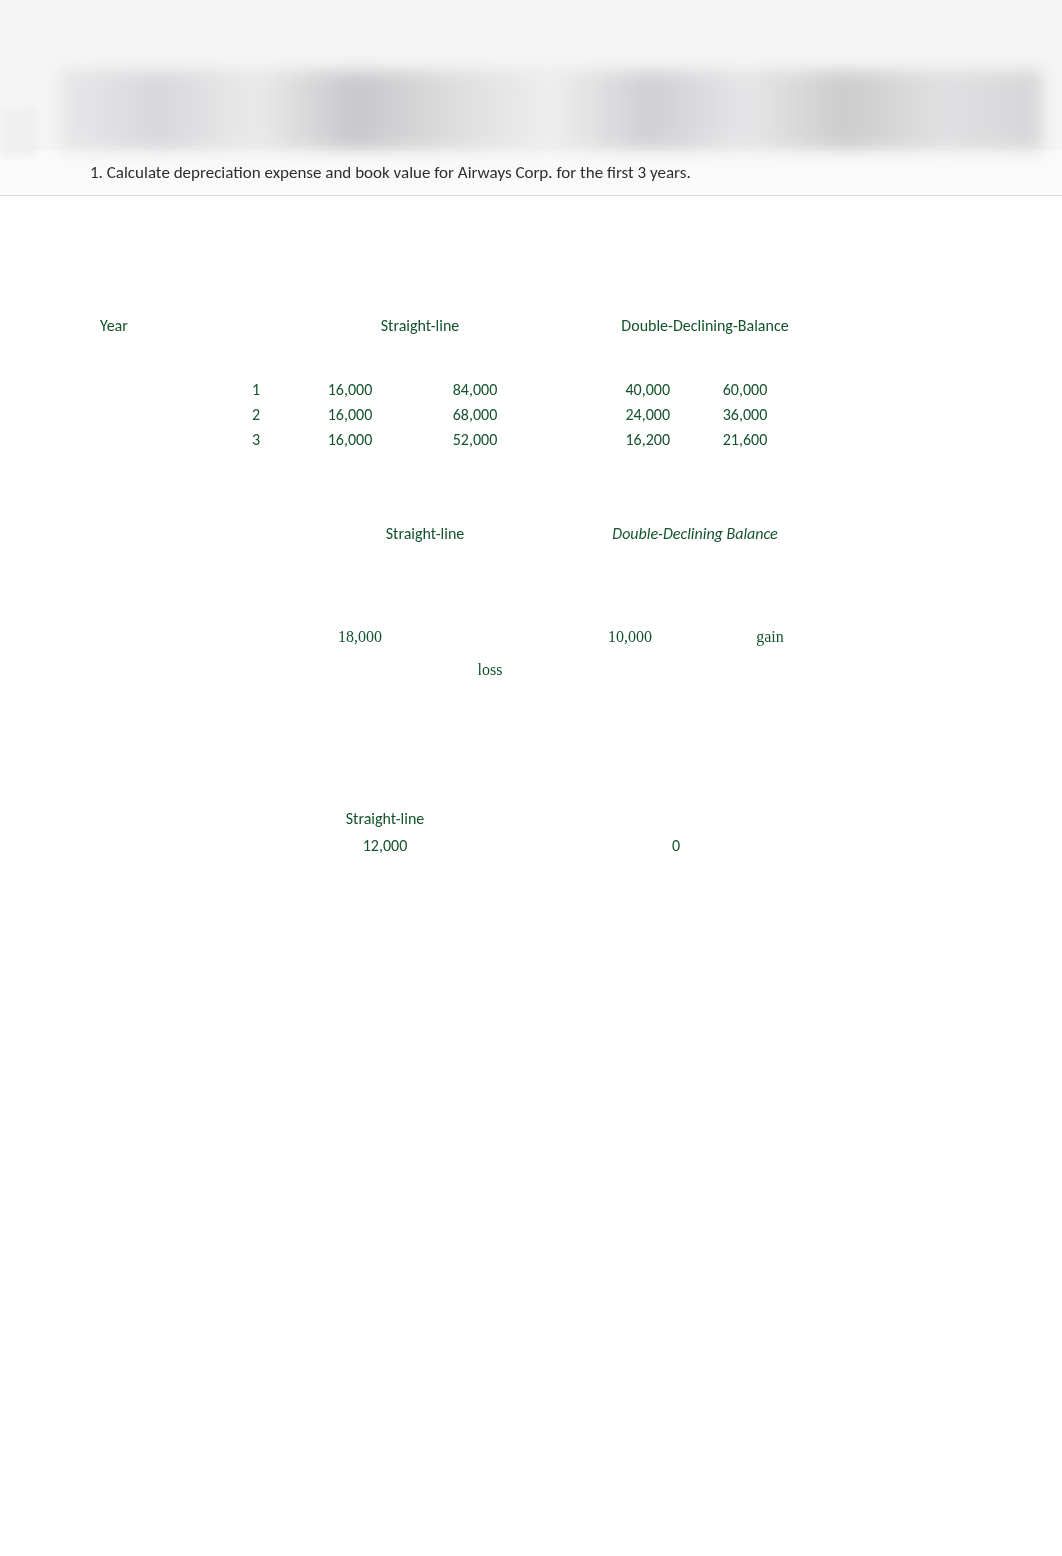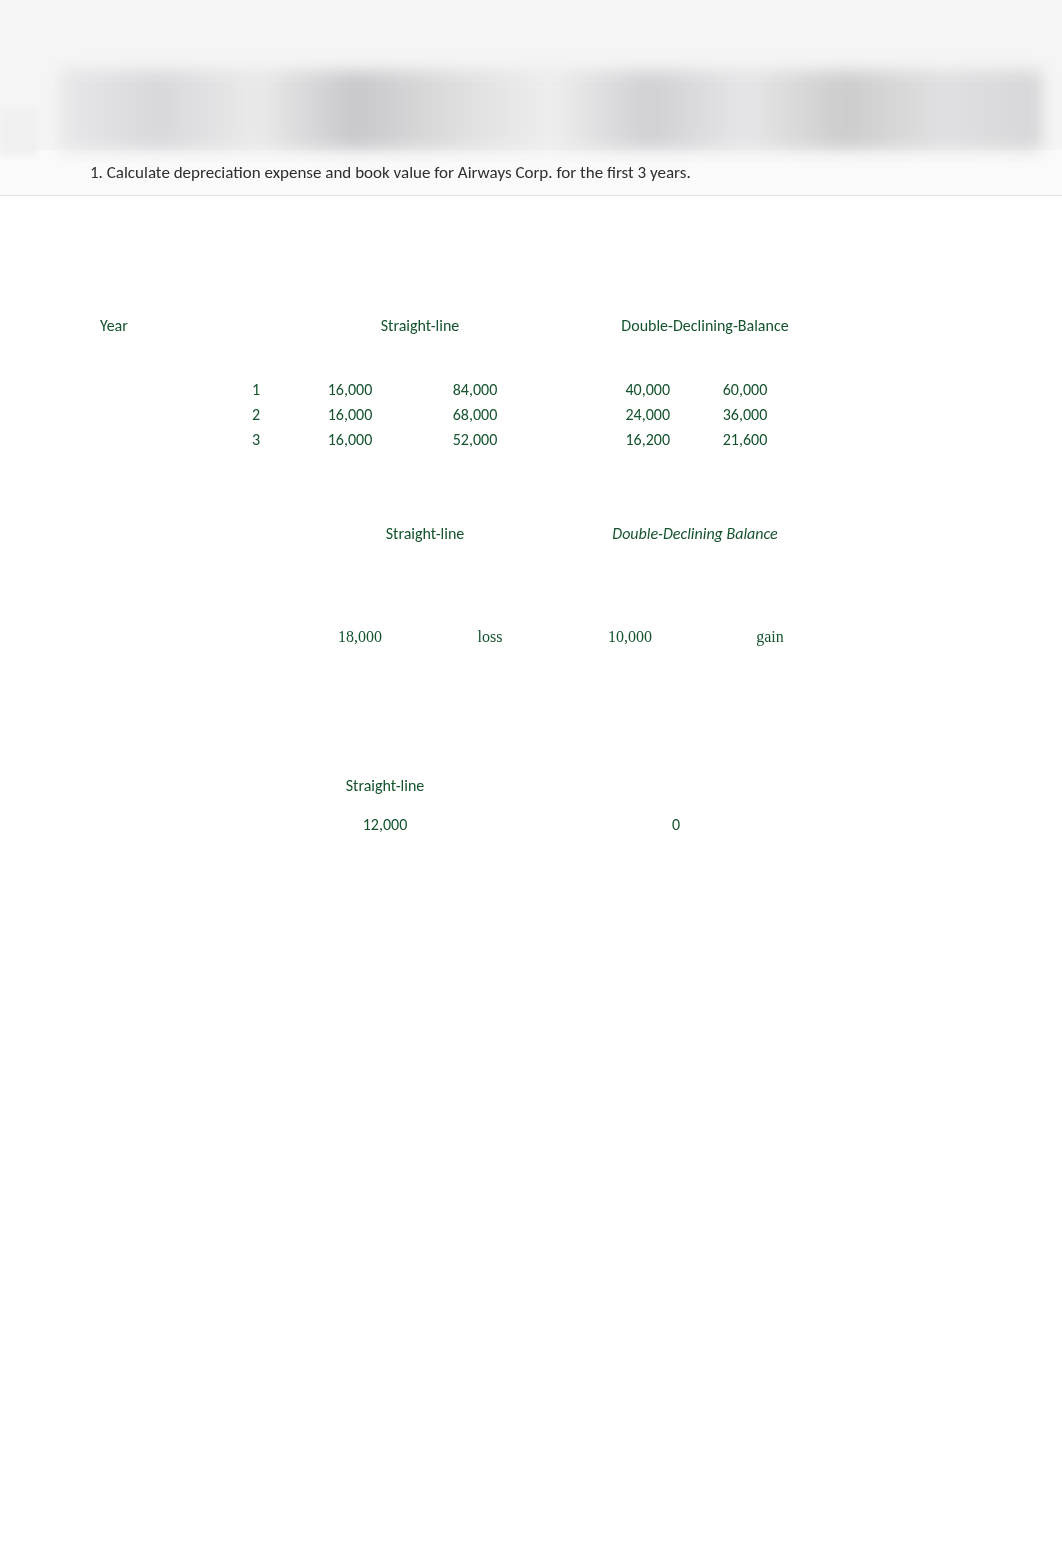--- a/index.html
+++ b/index.html
@@ -111,20 +111,21 @@
     .s2-spacer2 {
       width: 200px;
     }
     .s2-v1 {
       width: 120px;
       text-align: center;
     }
     .s2-v2 {
       width: 140px;
       text-align: center;
+      margin-top: 33px;
     }
     .s2-v3 {
       width: 140px;
       text-align: center;
     }
     .s2-v4 {
       width: 140px;
       text-align: center;
     }
     .section3 {
@@ -135,21 +136,21 @@
     }
     .s3-spacer {
       width: 200px;
     }
     .s3-label {
       width: 170px;
       text-align: center;
     }
     .s3-data {
       display: flex;
-      margin-top: 20px;
+      margin-top: 8px;
     }
     .s3-v1 {
       width: 170px;
       text-align: center;
     }
     .s3-v2 {
       width: 250px;
       text-align: right;
       padding-right: 40px;
     }

